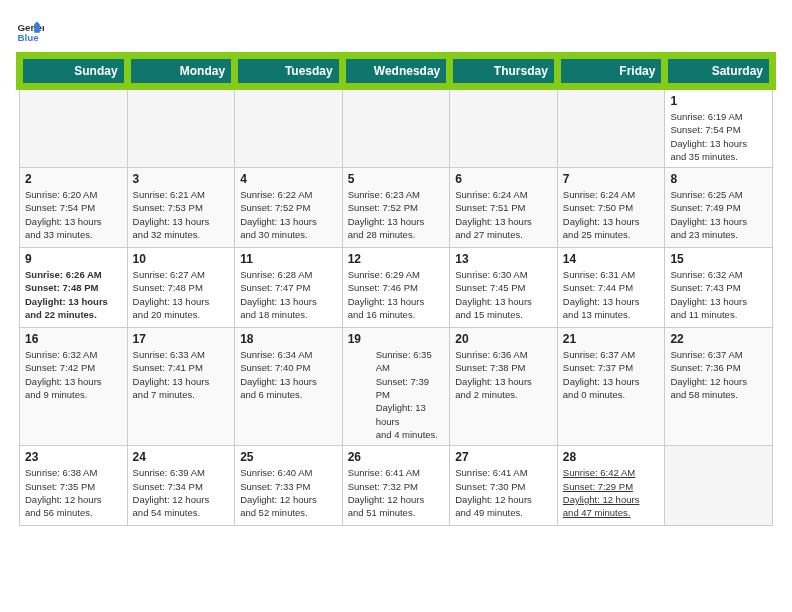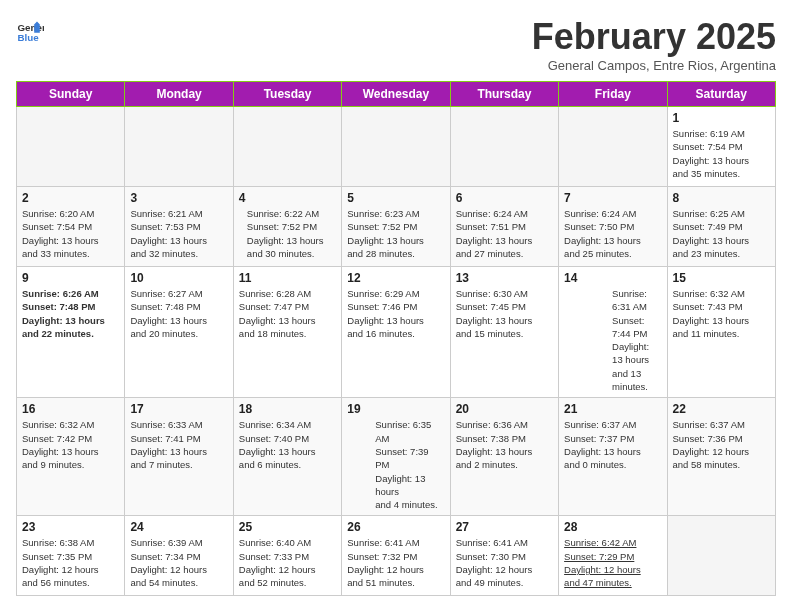--- a/index.html
+++ b/index.html
@@ -36,27 +36,27 @@
     .subtitle {
       font-size: 13px;
       color: #555;
     }
     .calendar {
       width: 100%;
       border-collapse: collapse;
       border: 1px solid #ccc;
     }
     .calendar th {
-      background: #a21caf;
+      background: #0f766e;
       color: #fff;
       font-size: 12px;
       font-weight: bold;
       padding: 5px 6px;
-      text-align: center;
-      border: 1px solid #84cc16;
+      text-align: right;
+      border: 7px solid #84cc16;
     }
     .calendar td {
       vertical-align: top;
       border: 1px solid #ccc;
       padding: 4px 5px;
       width: calc(100% / 7);
       min-height: 80px;
       font-size: 10px;
       color: #333;
       background: #fff;
@@ -84,24 +84,20 @@
 <body>
 
 <div class="header">
   <div class="logo">
     <svg class="logo-icon" viewBox="0 0 40 40">
       <text x="2" y="22" font-size="14" font-weight="bold" fill="#333">General</text>
       <text x="2" y="36" font-size="14" font-weight="bold" fill="#3b7dd8">Blue</text>
       <polygon points="30,8 38,16 34,12 34,24 26,24 26,12 22,16" fill="#3b7dd8"></polygon>
     </svg>
   </div>
-  <div class="title-block">
-    <div class="month-title">February 2025</div>
-    <div class="subtitle">General Campos, Entre Rios, Argentina</div>
-  </div>
 </div>
 
 <table class="calendar">
   <thead>
     <tr id="weekday-header">
         <th>Sunday</th>
         <th>Monday</th>
         <th>Tuesday</th>
         <th>Wednesday</th>
         <th>Thursday</th>
@@ -135,21 +131,21 @@
         </td>
         <td>
           <div class="day-number">3</div>
           <div class="day-info" style="white-space: pre-line;">Sunrise: 6:21 AM
 Sunset: 7:53 PM
 Daylight: 13 hours
 and 32 minutes.</div>
         </td>
         <td>
           <div class="day-number">4</div>
-          <div class="day-info" style="white-space: pre-line; margin-left: 8px;">Sunrise: 6:22 AM
+          <div class="day-info" style="white-space: pre-line;">Sunrise: 6:22 AM
 Sunset: 7:52 PM
 Daylight: 13 hours
 and 30 minutes.</div>
         </td>
         <td>
           <div class="day-number">5</div>
           <div class="day-info" style="white-space: pre-line;">Sunrise: 6:23 AM
 Sunset: 7:52 PM
 Daylight: 13 hours
 and 28 minutes.</div>
@@ -207,21 +203,21 @@
         </td>
         <td>
           <div class="day-number">13</div>
           <div class="day-info" style="white-space: pre-line;">Sunrise: 6:30 AM
 Sunset: 7:45 PM
 Daylight: 13 hours
 and 15 minutes.</div>
         </td>
         <td>
           <div class="day-number">14</div>
-          <div class="day-info" style="white-space: pre-line; margin-left: 48px;">Sunrise: 6:31 AM
+          <div class="day-info" style="white-space: pre-line;">Sunrise: 6:31 AM
 Sunset: 7:44 PM
 Daylight: 13 hours
 and 13 minutes.</div>
         </td>
         <td>
           <div class="day-number">15</div>
           <div class="day-info" style="white-space: pre-line;">Sunrise: 6:32 AM
 Sunset: 7:43 PM
 Daylight: 13 hours
 and 11 minutes.</div>

